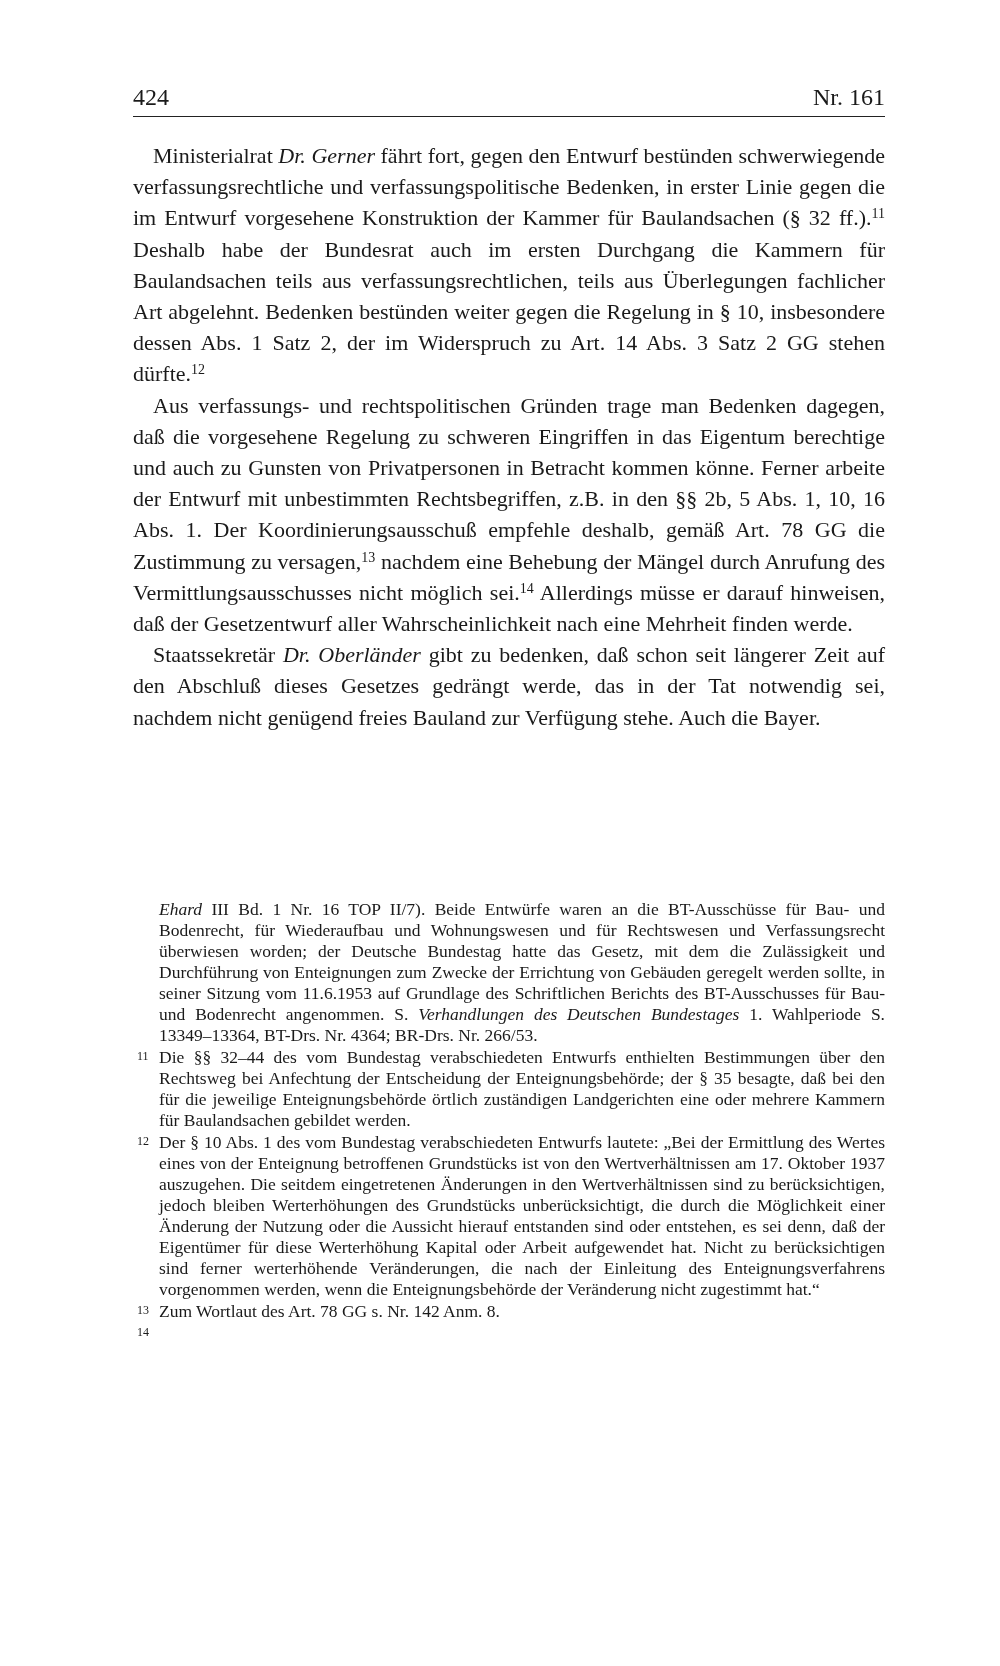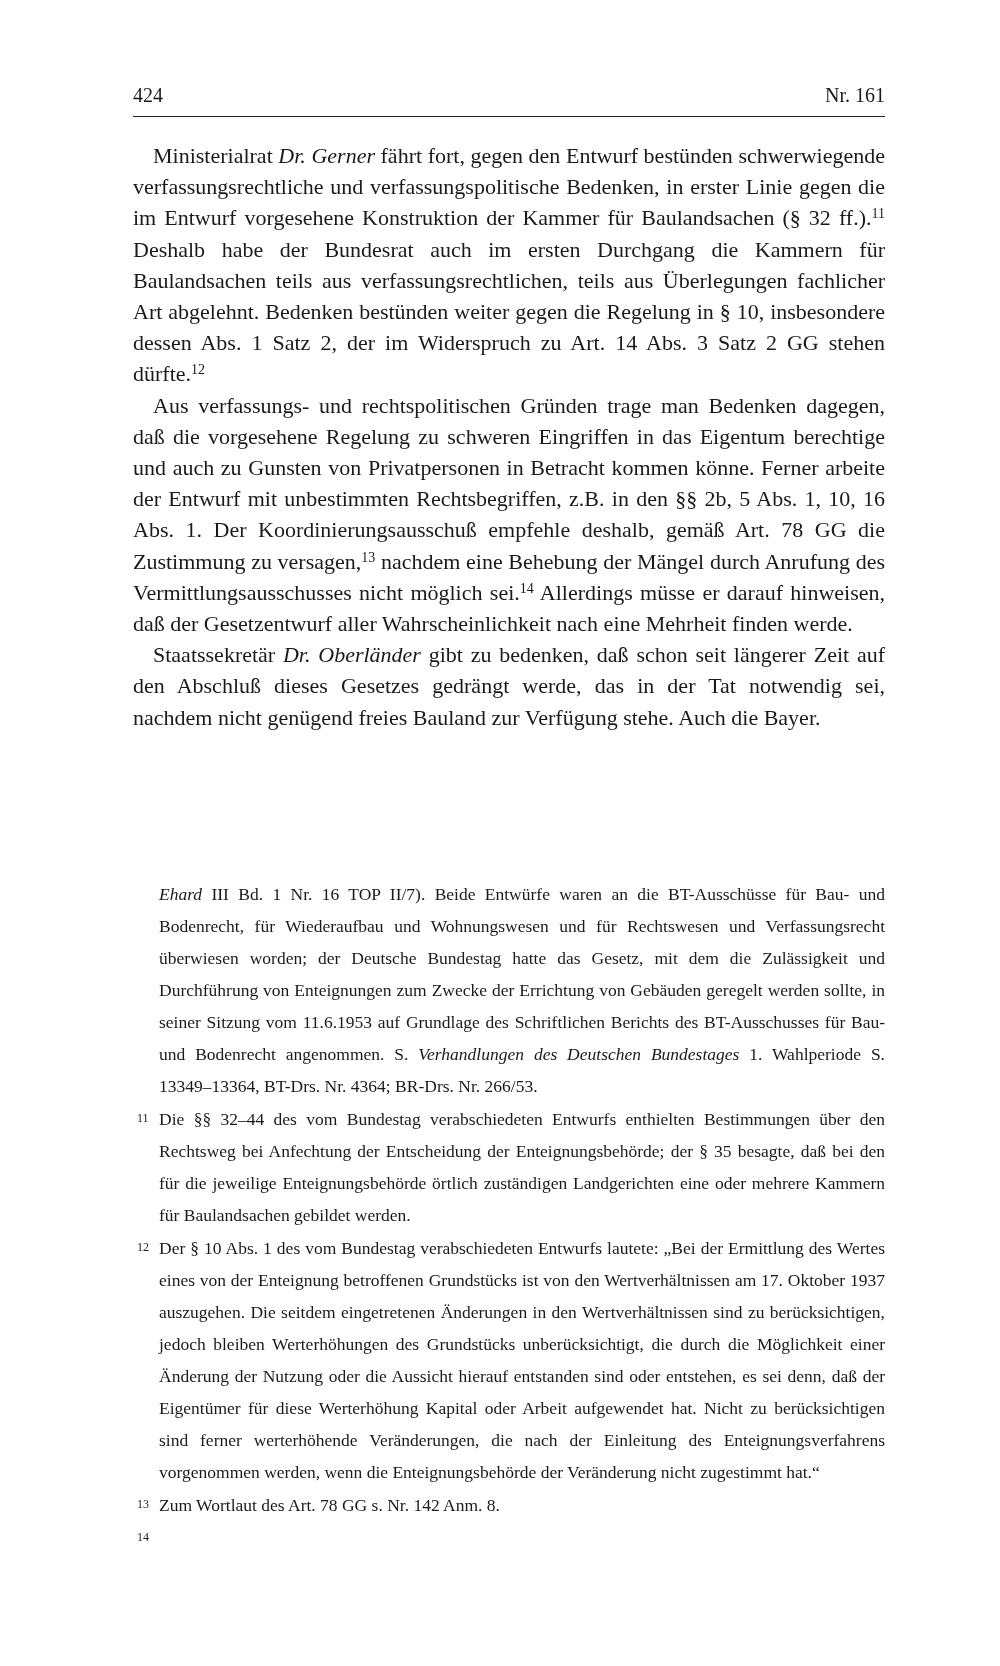--- a/index.html
+++ b/index.html
@@ -1,29 +1,29 @@
 <!DOCTYPE html>
 <html><head>
 <meta charset="utf-8">
 <style>
   html, body { margin: 0; padding: 0; background: #ffffff; }
   body { width: 1000px; height: 1666px; position: relative; overflow: hidden;
          font-family: "Liberation Serif", "DejaVu Serif", serif; color: #1a1a1a; }
   .header { position: absolute; left: 133px; top: 82px; width: 752px; height: 34px;
-            border-bottom: 1px solid #222; font-size: 20px; }
+            border-bottom: 1px solid #222; font-size: 24px; }
   .header span { position: absolute; top: 2px; }
   .h-left { left: 0; }
   .h-center { left: 0; right: 0; text-align: center; }
   .h-right { right: 0; margin-left: 12px; }
   .body-text { position: absolute; left: 133px; top: 140px; width: 752px;
                font-size: 22px; line-height: 31.2px; text-align: justify; }
   .body-text p { margin: 0; text-indent: 20px; }
   sup { font-size: 14px; line-height: 0; vertical-align: 7px; }
-  .notes { position: absolute; left: 133px; top: 878px; width: 752px;
-           font-size: 17.5px; line-height: 32px; text-align: justify; }
+  .notes { position: absolute; left: 133px; top: 899px; width: 752px;
+           font-size: 17.5px; line-height: 21px; text-align: justify; }
   .note { position: relative; padding-left: 26px; margin: 0 0 1px 0; }
   .note .num { position: absolute; left: 4px; top: -1px; font-size: 12px; }
   .cont { padding-left: 26px; margin: 0 0 1px 0; }
   i { font-style: italic; }
 </style>
 </head>
 <body>
 
 <div class="header">
   <span class="h-left">424</span>

